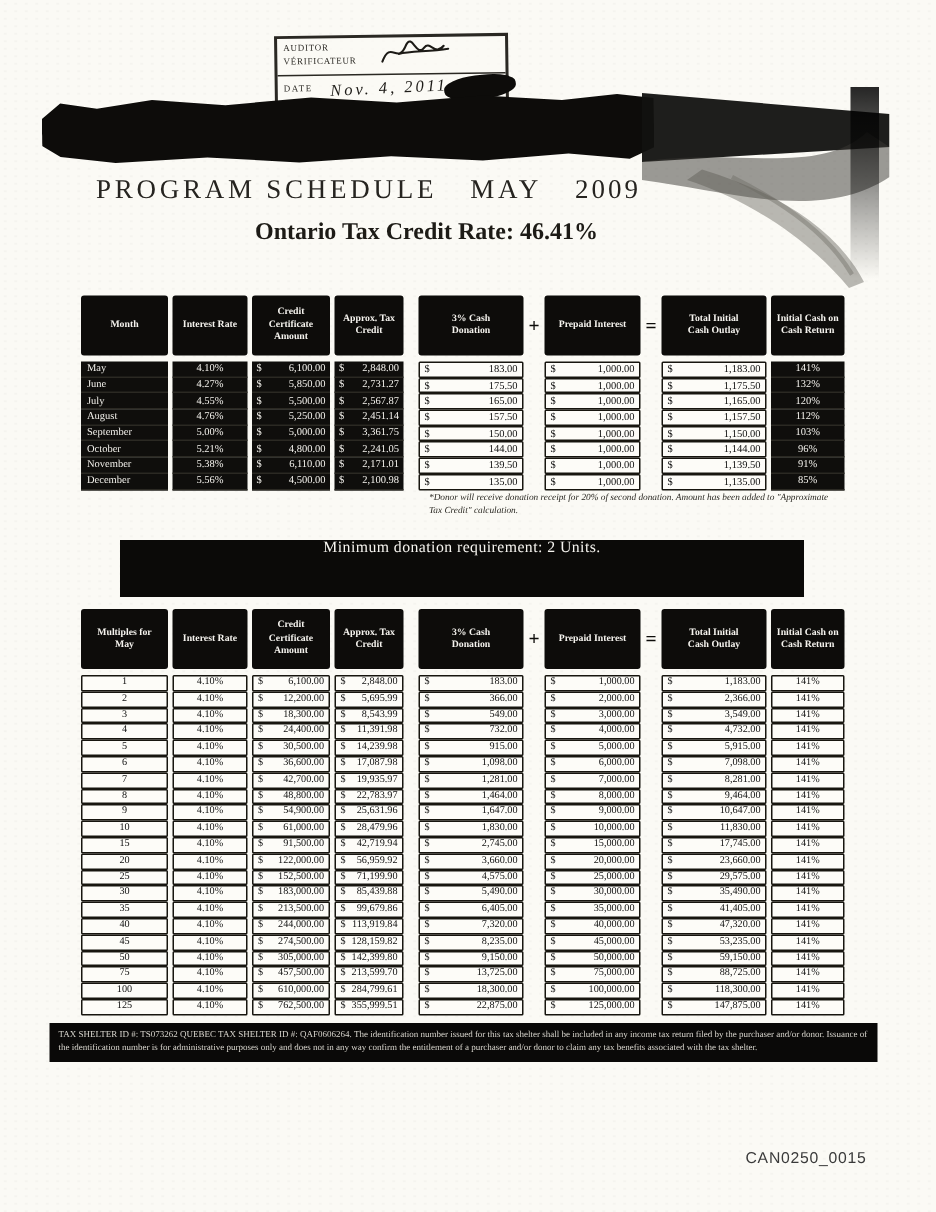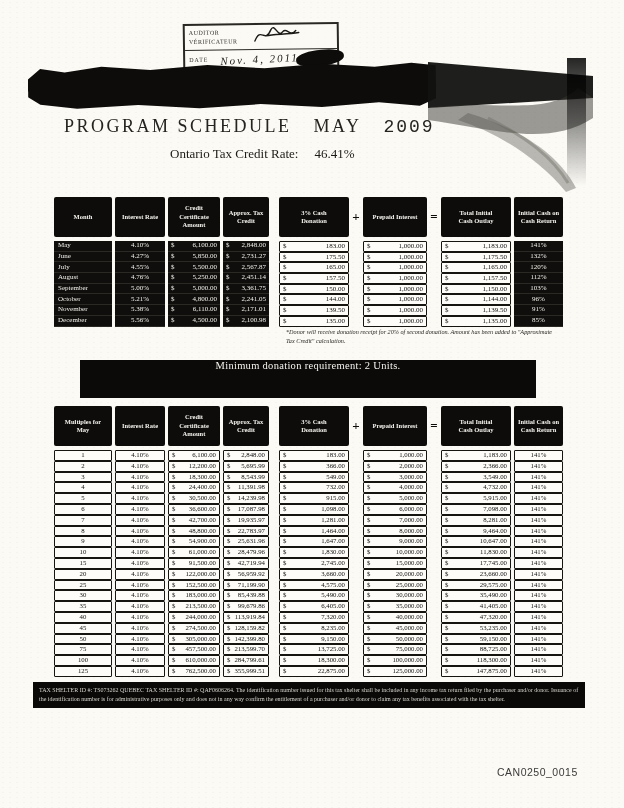--- a/index.html
+++ b/index.html
@@ -21,22 +21,22 @@
   
   .art-band{position:absolute;left:28px;top:62px;width:408px;height:47px;background:#0d0c0a;
     clip-path:polygon(0% 34%,3% 12%,9% 20%,18% 8%,30% 16%,44% 6%,58% 14%,72% 5%,85% 12%,94% 4%,100% 10%,100% 80%,96% 96%,86% 88%,72% 97%,57% 90%,42% 98%,27% 90%,12% 97%,3% 88%,0% 72%);
     transform:rotate(-0.4deg);}
   .art-blob{position:absolute;left:296px;top:50px;width:48px;height:16px;background:#0d0c0a;border-radius:45%;transform:rotate(-7deg);}
   .art-right{position:absolute;left:428px;top:56px;}
 
   
   .title-row{position:absolute;left:64px;top:116px;display:flex;align-items:baseline;gap:22px;
              font-size:18px;letter-spacing:2.5px;color:#262420;}
-  .title-row .yr-gap{letter-spacing:2px;font-family:Liberation Mono, monospace;}
-  .subtitle{position:absolute;left:170px;top:146px;display:flex;gap:16px;font-size:13px;font-weight:400;color:#1d1b16;}
+  .title-row .yr-gap{letter-spacing:2px;}
+  .subtitle{position:absolute;left:170px;top:146px;display:flex;gap:4px;font-size:16px;font-weight:700;color:#1d1b16;}
 
   
   .tbl{position:absolute;left:54px;width:524px;}
   .t-head{display:flex;height:40px;margin-bottom:4px;}
   .h-box{background:#0d0c0a;color:#f5f3ee;border-radius:2px;display:flex;align-items:center;justify-content:center;
          text-align:center;font-size:6.5px;font-weight:bold;line-height:1.3;white-space:pre-line;box-sizing:border-box;padding:1px;}
   .op-box{display:flex;align-items:center;justify-content:center;font-weight:bold;font-size:13px;color:#0d0c0a;}
   .t-row{display:flex;height:10.7px;}
   .t2 .t-row{height:10.8px;}
   .cell{box-sizing:border-box;display:flex;align-items:center;font-size:7px;line-height:1;}

